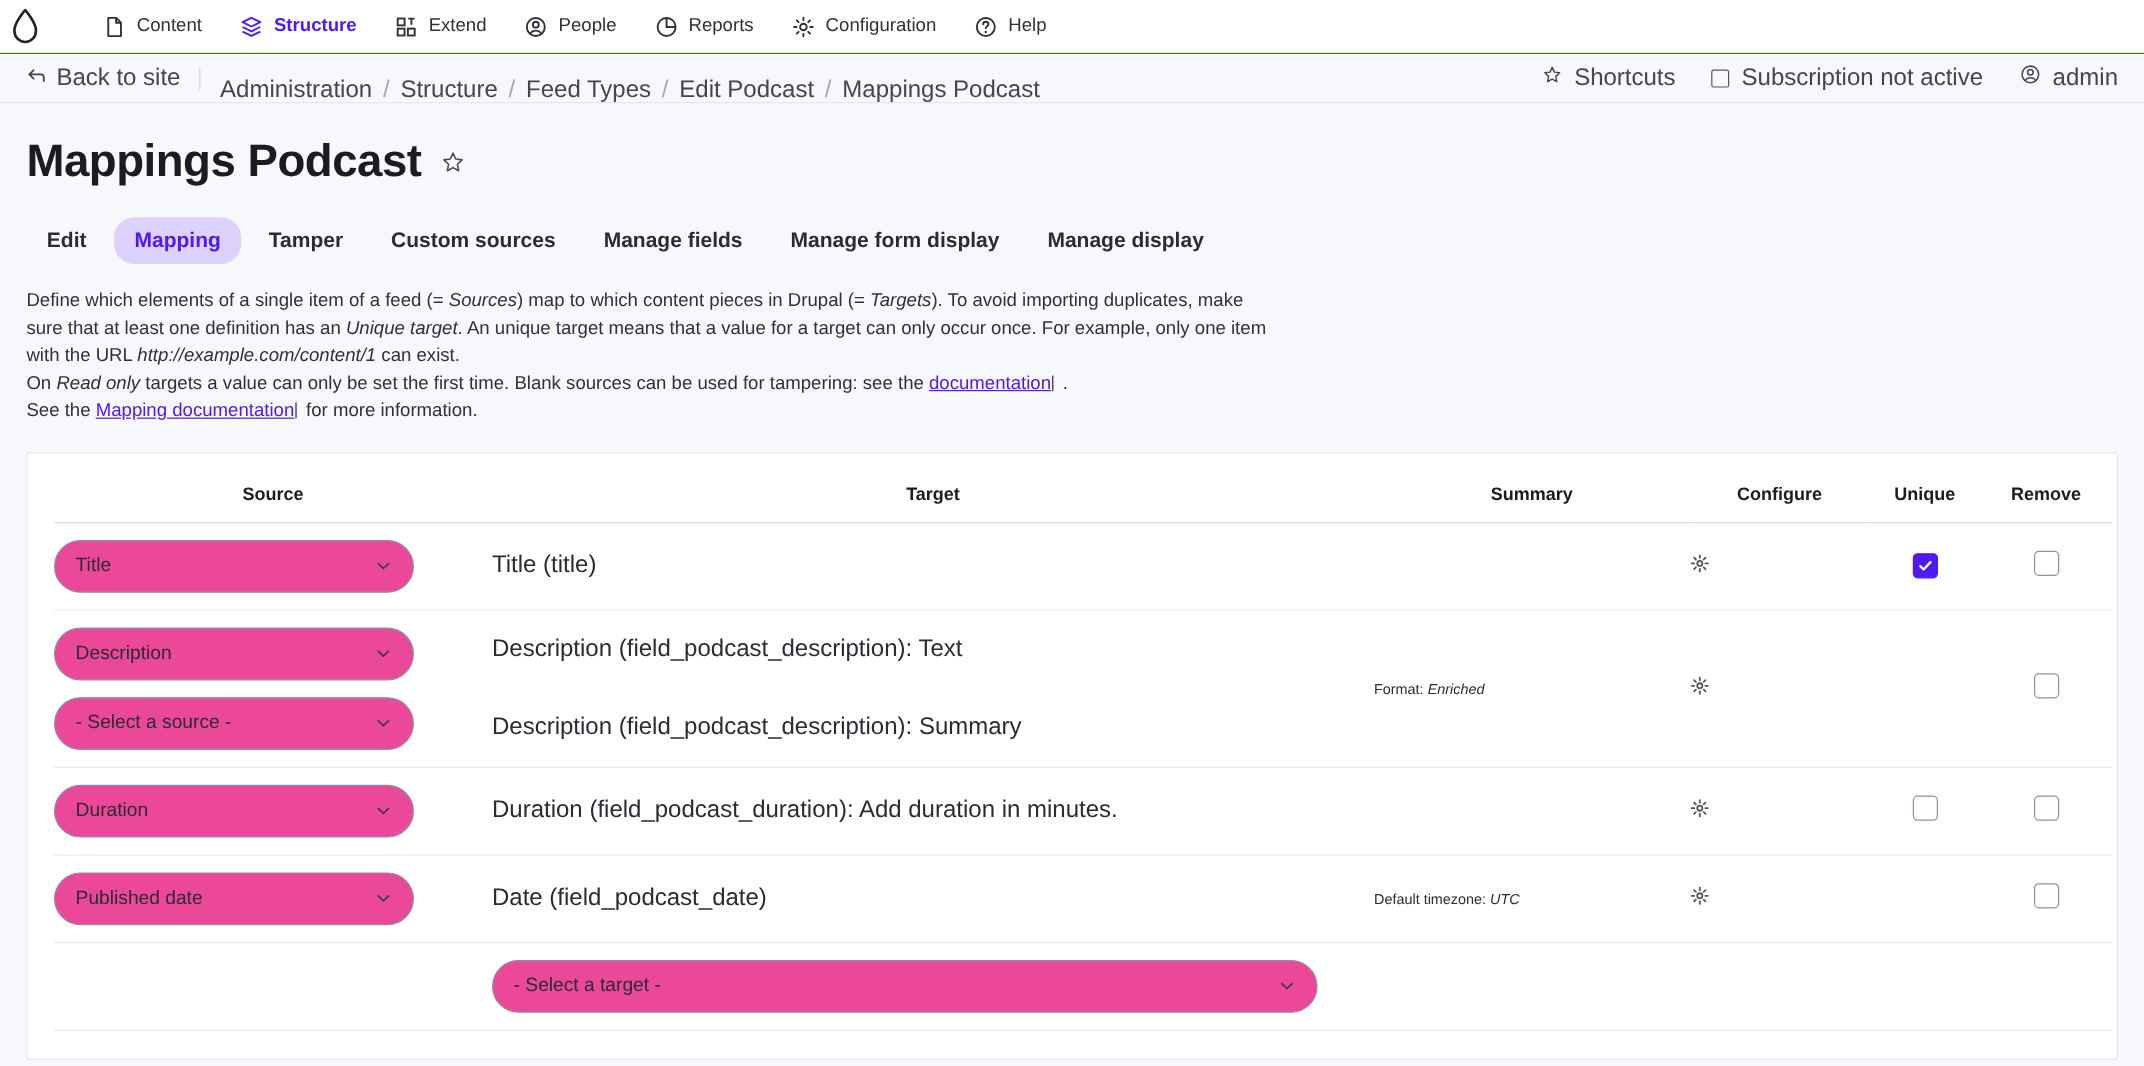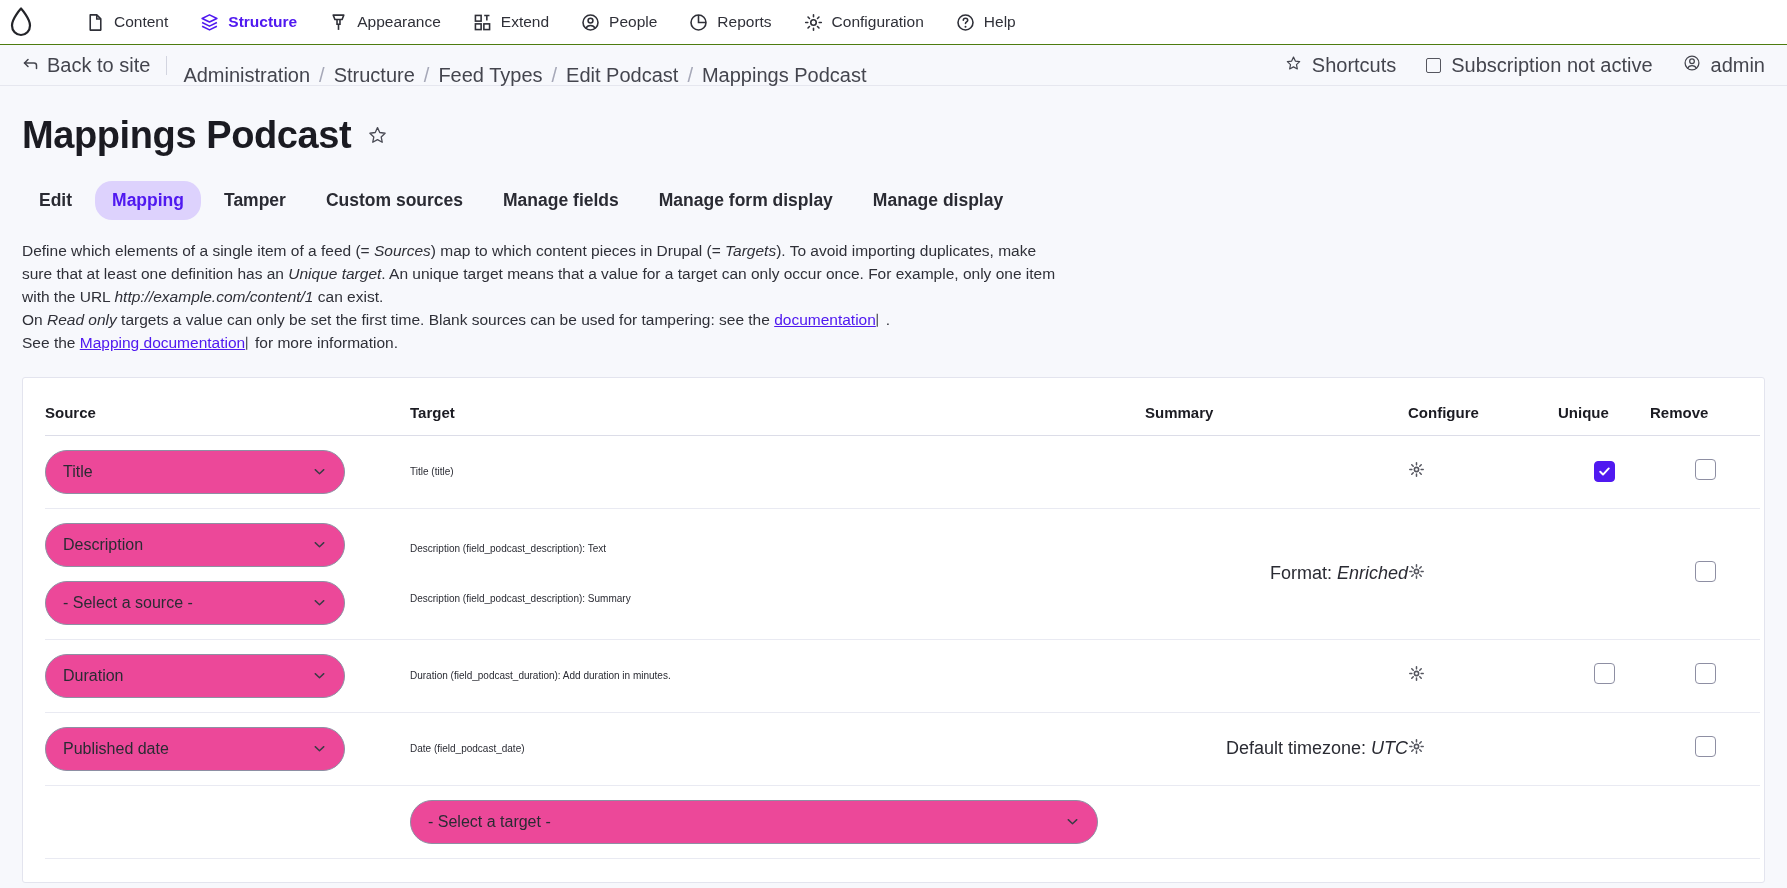--- a/index.html
+++ b/index.html
@@ -128,21 +128,21 @@
     padding: 0 22px;
     height: 506px;
     overflow: hidden;
   }
   table.mapping {
     width: 100%;
     border-collapse: collapse;
     table-layout: fixed;
   }
   table.mapping th {
-    text-align: left;
+    text-align: center;
     font-size: 15px;
     font-weight: 700;
     color: #1b1b22;
     padding: 26px 0 14px 0;
     border-bottom: 1px solid #dcdde8;
   }
   table.mapping td {
     padding: 0;
     border-bottom: 1px solid #e9eaf2;
     vertical-align: middle;
@@ -168,28 +168,27 @@
     padding: 0 17px;
     font-size: 16px;
     color: #2a2b33;
     cursor: pointer;
     width: 300px;
   }
   .select .chev { margin-left: auto; display:flex; }
   .select.wide { width: 688px; }
 
   .target-text {
-    font-size: 10px;
+    font-size: 20px;
     color: #2a2b33;
     line-height: 1.55;
   }
   .summary-text {
-    font-size: 18px;
+    font-size: 12px;
     color: #2a2b33;
-    text-align: right;
   }
   .summary-text em { font-style: italic; }
 
   .gear { cursor: pointer; display:inline-flex; }
 
   .cb {
     width: 21px; height: 21px;
     border: 1.6px solid #8e8fa3;
     border-radius: 4px;
     background: #fff;
@@ -230,30 +229,20 @@
       </div>
       <div class="tb-item active">
         <span class="ico">
           <svg width="19" height="19" viewBox="0 0 18 18" fill="none">
             <path d="M9 1.8L16 5.2 9 8.6 2 5.2z" stroke="#5019f0" stroke-width="1.5" fill="none" stroke-linejoin="round"></path>
             <path d="M2 9l7 3.4L16 9" stroke="#5019f0" stroke-width="1.5" fill="none" stroke-linejoin="round"></path>
             <path d="M2 12.6L9 16l7-3.4" stroke="#5019f0" stroke-width="1.5" fill="none" stroke-linejoin="round"></path>
           </svg>
         </span>
         <span>Structure</span>
-      </div>
-      <div class="tb-item">
-        <span class="ico">
-          <svg width="19" height="19" viewBox="0 0 18 18" fill="none">
-            <path d="M4 2h10l-1.6 4.2H5.6z" stroke="#2f3038" stroke-width="1.5" fill="none" stroke-linejoin="round"></path>
-            <path d="M7.6 6.2v4.4h2.8V6.2" stroke="#2f3038" stroke-width="1.5" fill="none"></path>
-            <path d="M9 10.6V16" stroke="#2f3038" stroke-width="1.5"></path>
-          </svg>
-        </span>
-        <span>Appearance</span>
       </div>
       <div class="tb-item">
         <span class="ico">
           <svg width="19" height="19" viewBox="0 0 18 18" fill="none">
             <rect x="2.3" y="2.3" width="5.4" height="5.4" stroke="#2f3038" stroke-width="1.5" fill="none"></rect>
             <rect x="2.3" y="10.3" width="5.4" height="5.4" stroke="#2f3038" stroke-width="1.5" fill="none"></rect>
             <rect x="10.3" y="10.3" width="5.4" height="5.4" stroke="#2f3038" stroke-width="1.5" fill="none"></rect>
             <path d="M10.6 2.4h5M13.1 2.4v4.8" stroke="#2f3038" stroke-width="1.5"></path>
           </svg>
         </span>

